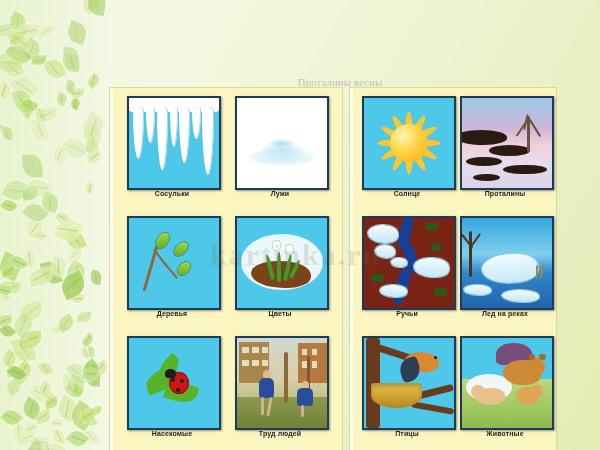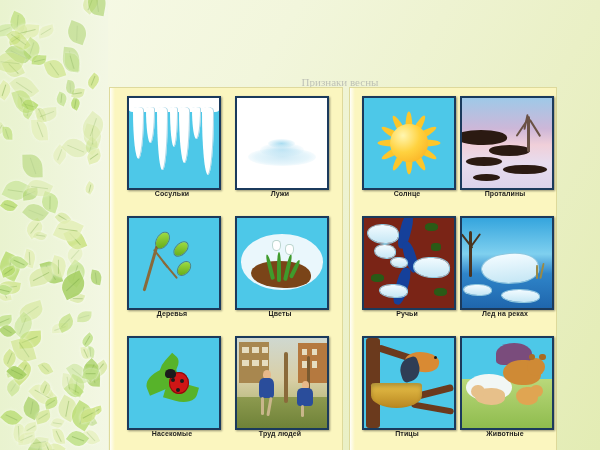--- a/index.html
+++ b/index.html
@@ -277,21 +277,21 @@
       <div class="leaf" style="width: 24.2px; height: 16.7px; left: 29.1px; top: 267.8px; background: rgb(220, 235, 172); opacity: 0.81; transform: rotate(350deg);"></div>
       <div class="leaf" style="width: 23.1px; height: 14.3px; left: 7px; top: 33.2px; background: rgb(207, 229, 138); opacity: 0.63; transform: rotate(234deg);"></div>
       <div class="leaf" style="width: 12.9px; height: 12.1px; left: 1.4px; top: 324.8px; background: rgb(168, 209, 102); opacity: 0.8; transform: rotate(231deg);"></div>
       <div class="leaf" style="width: 21px; height: 17.2px; left: 24.5px; top: 203.5px; background: rgb(168, 209, 102); opacity: 0.47; transform: rotate(40deg);"></div>
       <div class="leaf" style="width: 16.3px; height: 11.1px; left: 10.6px; top: 256.9px; background: rgb(195, 227, 143); opacity: 0.91; transform: rotate(43deg);"></div>
       <div class="leaf" style="width: 17.7px; height: 16.6px; left: 40.6px; top: 193.6px; background: rgb(195, 227, 143); opacity: 0.76; transform: rotate(289deg);"></div>
       <div class="leaf" style="width: 22.5px; height: 15.6px; left: 28px; top: 179.9px; background: rgb(220, 235, 172); opacity: 0.53; transform: rotate(26deg);"></div>
     </div>
 
 
-  <div class="ghost-header">Признаки весны</div>
+  <div class="ghost-header">Проталины весны</div>
 
   <div class="sheet left">
     <div class="grid">
 
       <div class="card" style="left:17px;top:8px;width:90px;height:90px;">
         <div class="thumb">
           <div class="ice-top"></div>
           <div class="icicle" style="left:4%;width:13%;height:58%;"></div>
           <div class="icicle" style="left:19%;width:10%;height:40%;"></div>
           <div class="icicle" style="left:31%;width:12%;height:70%;"></div>
@@ -483,14 +483,15 @@
           <div class="bear-head" style="left:76%;top:52%;width:14%;height:14%;background:#e0a552;"></div>
           <div class="bear" style="left:14%;top:56%;width:34%;height:18%;background:#e7c08a;"></div>
           <div class="bear-head" style="left:10%;top:52%;width:15%;height:15%;background:#e7c08a;"></div>
         </div>
         <div class="cap" style="top:94px;">Животные</div>
       </div>
 
     </div>
   </div>
 
+  <div class="watermark">kartinka.ru</div>
 
 </div>
 
 </body></html>

